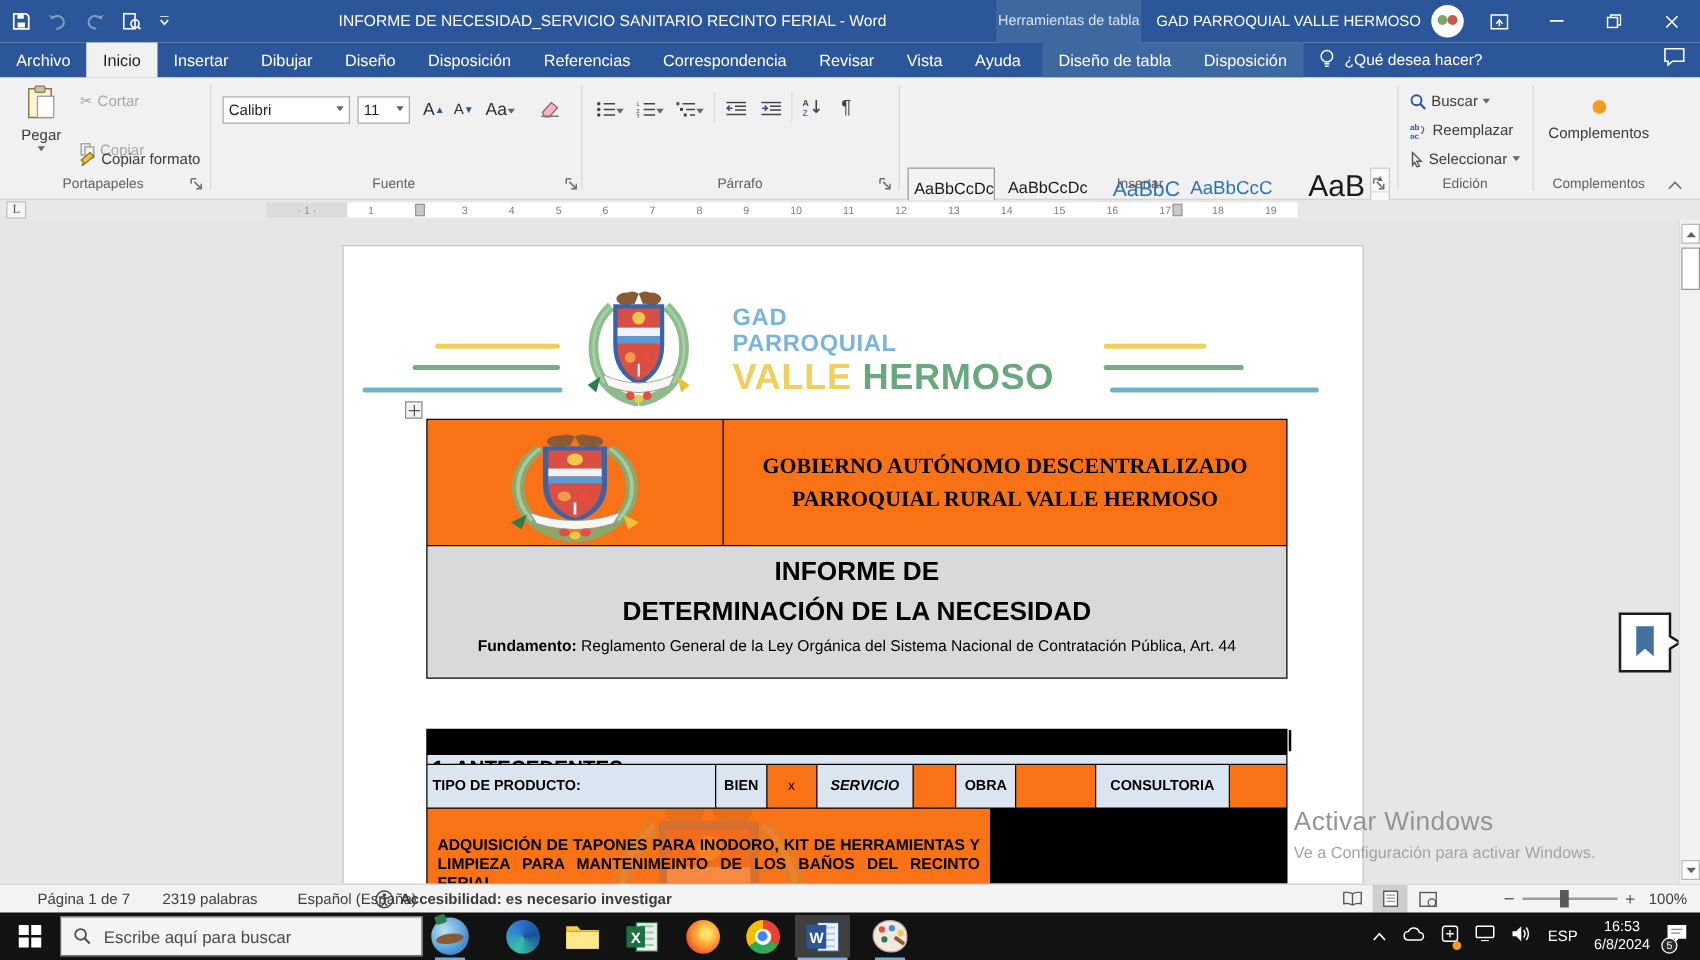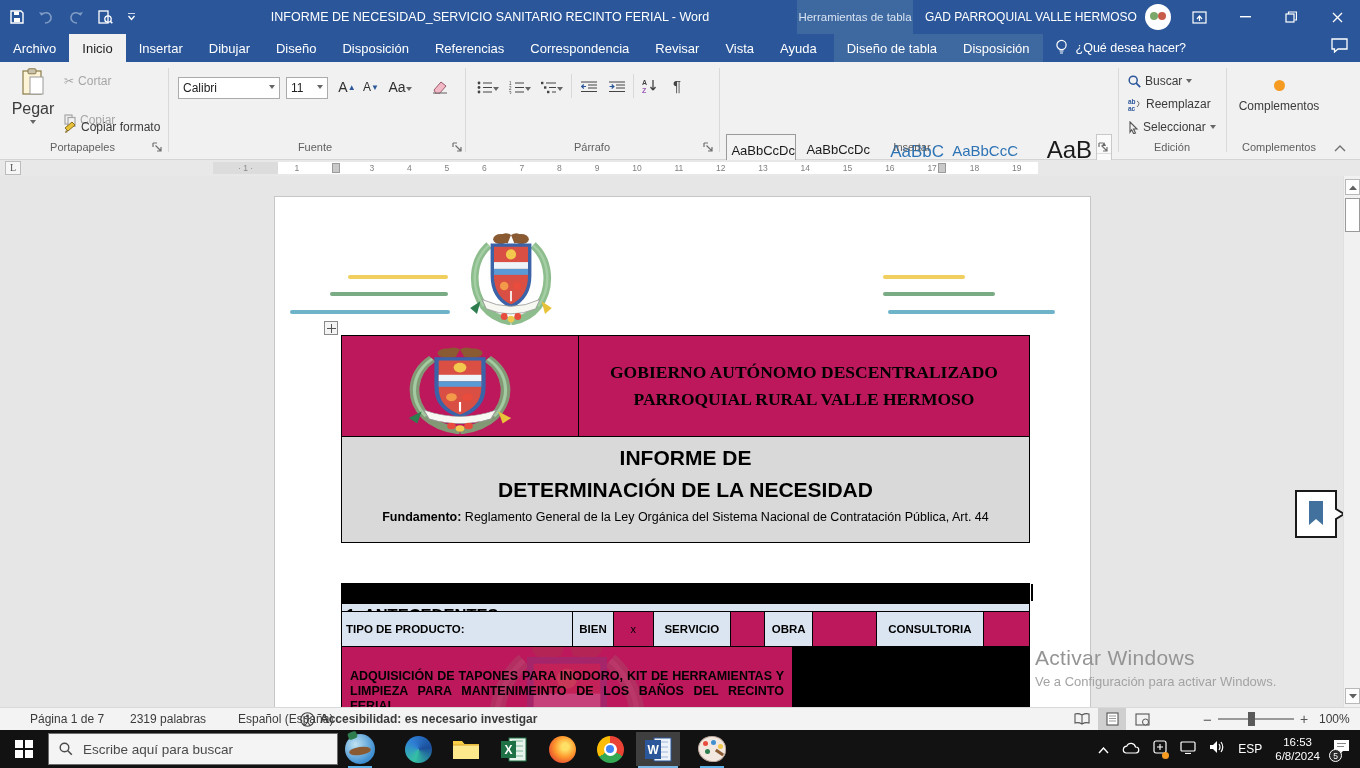--- a/index.html
+++ b/index.html
@@ -59,21 +59,21 @@
   .page { position:absolute; left:275px; top:21px; width:815px; height:510px; background:#fff;
           box-shadow:0 0 0 1px #c6c6c6; overflow:hidden; }
   .dline { position:absolute; height:4px; border-radius:2px; }
   .logo-text { position:absolute; left:311px; top:48px; line-height:1; }
   .lt1 { font-size:19px; font-weight:bold; color:#7ab4d8; letter-spacing:.5px; }
   .lt2 { font-size:19px; font-weight:bold; color:#7ab4d8; letter-spacing:.5px; margin-top:2px;}
   .lt3 { font-size:29px; font-weight:bold; margin-top:3px; letter-spacing:.5px; white-space:nowrap;}
   .lt3 .v { color:#f0cf5e; } .lt3 .h { color:#69a87c; }
   .tbl { position:absolute; background:#000; padding:1px; display:flex; flex-direction:column; row-gap:1px; }
   .trow { display:flex; column-gap:1px; }
-  .tcell { background:#be185d; }
+  .tcell { background:#f97316; }
   .blue { background:#dbe5f1; }
   .gray { background:#d9d9d9; }
   .gob-title { font-family:"Liberation Serif", serif; font-weight:bold; font-size:17.5px; color:#000;
                text-align:center; line-height:1.55; display:flex; flex-direction:column; justify-content:center; }
   .informe { font-weight:bold; font-size:21px; color:#000; text-align:center; line-height:1.5; }
   .fund { font-size:12.5px; color:#000; text-align:center; margin-top:4px; line-height:1.4; padding:0 6px;}
   .antecedentes { font-weight:bold; font-size:16.5px; padding:2px 4px;margin-top:20px; }
   .tipo-cell { font-weight:bold; font-size:11.5px; display:flex; align-items:center; padding:0 4px; }
   .tipo-mark { font-size:11px; display:flex; align-items:center; justify-content:center; }
   .objeto-label { font-weight:bold; font-size:12.5px; padding:2px 4px 0 4px; }
@@ -244,21 +244,21 @@
     </svg></div>
 
 <div class="ribbon">
 
   <div class="abs" style="left:10px;top:6px;width:46px;height:68px;text-align:center;">
     <svg width="24" height="28" viewBox="0 0 24 28">
         <rect x="2" y="3" width="18" height="23" fill="#fdf4d7" stroke="#8a7a4a" stroke-width="1.2"></rect>
         <rect x="7" y="0.8" width="8" height="5" rx="1" fill="#c9c2ad" stroke="#8a7a4a"></rect>
         <rect x="9" y="9" width="13" height="17" fill="#fff" stroke="#9a9a9a"></rect>
       </svg>
-    <div style="font-size:16px;color:#3b3b3b;">Pegar</div>
+    <div style="font-size:12px;color:#3b3b3b;">Pegar</div>
     <div class="tri" style="margin:2px auto 0;"></div>
   </div>
   <div class="rbtn-sm disabled" style="left:62px;top:8px;">
     <span style="font-family:'DejaVu Sans',sans-serif;">✂</span>
     <span>Cortar</span>
   </div>
   <div class="rbtn-sm disabled" style="left:62px;top:47px;">
     <svg width="12" height="13" viewBox="0 0 12 13">
         <rect x="1" y="1" width="7" height="9" fill="none" stroke="#a6a6a6" stroke-width="1.2"></rect>
         <rect x="4" y="3.5" width="7" height="9" fill="#f1f1f1" stroke="#a6a6a6" stroke-width="1.2"></rect>
@@ -536,20 +536,25 @@
   <div class="col-marker" style="left:332px;"></div>
   <div class="col-marker" style="left:938px;"></div>
 </div>
 
 <div class="docarea">
   <div class="page">
 
     <svg class="abs" style="left:178px;top:26px;" width="116" height="102" viewBox="0 0 120 120">
         <use href="#crest"></use>
       </svg>
+    <div class="logo-text">
+      <div class="lt1">GAD</div>
+      <div class="lt2">PARROQUIAL</div>
+      <div class="lt3"><span class="v">VALLE</span> <span class="h">HERMOSO</span></div>
+    </div>
     <div class="dline" style="left:73px;top:78px;width:100px;background:#f0cf5e;"></div>
     <div class="dline" style="left:55px;top:95px;width:118px;background:#79ab85;"></div>
     <div class="dline" style="left:15px;top:113px;width:160px;background:#6fb3c9;"></div>
     <div class="dline" style="left:608px;top:78px;width:82px;background:#f0cf5e;"></div>
     <div class="dline" style="left:608px;top:95px;width:112px;background:#79ab85;"></div>
     <div class="dline" style="left:613px;top:113px;width:167px;background:#6fb3c9;"></div>
 
     <div class="move-handle"></div>
 
     <div class="tbl" style="left:66px;top:138px;width:689px;">
@@ -574,21 +579,21 @@
     </div>
 
     <div class="tbl" style="left:66px;top:386px;width:689px;">
       <div class="trow" style="height:27px;">
         <div class="tcell blue antecedentes" style="width:687px;">1. ANTECEDENTES:</div>
       </div>
       <div class="trow" style="height:34px;">
         <div class="tcell blue tipo-cell" style="width:236px;">TIPO DE PRODUCTO:</div>
         <div class="tcell blue tipo-cell" style="width:40px;justify-content:center;">BIEN</div>
         <div class="tcell tipo-mark" style="width:40px;">x</div>
-        <div class="tcell blue tipo-cell" style="width:78px;justify-content:center;">SERVICIO</div>
+        <div class="tcell blue tipo-cell" style="width:78px;justify-content:center;font-style:italic;">SERVICIO</div>
         <div class="tcell tipo-mark" style="width:34px;"></div>
         <div class="tcell blue tipo-cell" style="width:48px;justify-content:center;">OBRA</div>
         <div class="tcell tipo-mark" style="width:64px;"></div>
         <div class="tcell blue tipo-cell" style="width:109px;justify-content:center;">CONSULTORIA</div>
         <div class="tcell tipo-mark" style="width:46px;"></div>
       </div>
       <div class="trow" style="height:70px;">
         <div class="tcell" style="width:450px;position:relative;overflow:hidden;">
           <svg style="position:absolute;left:110px;top:-30px;opacity:.18;" width="230" height="200" viewBox="0 0 120 120">
               <use href="#crest"></use>

